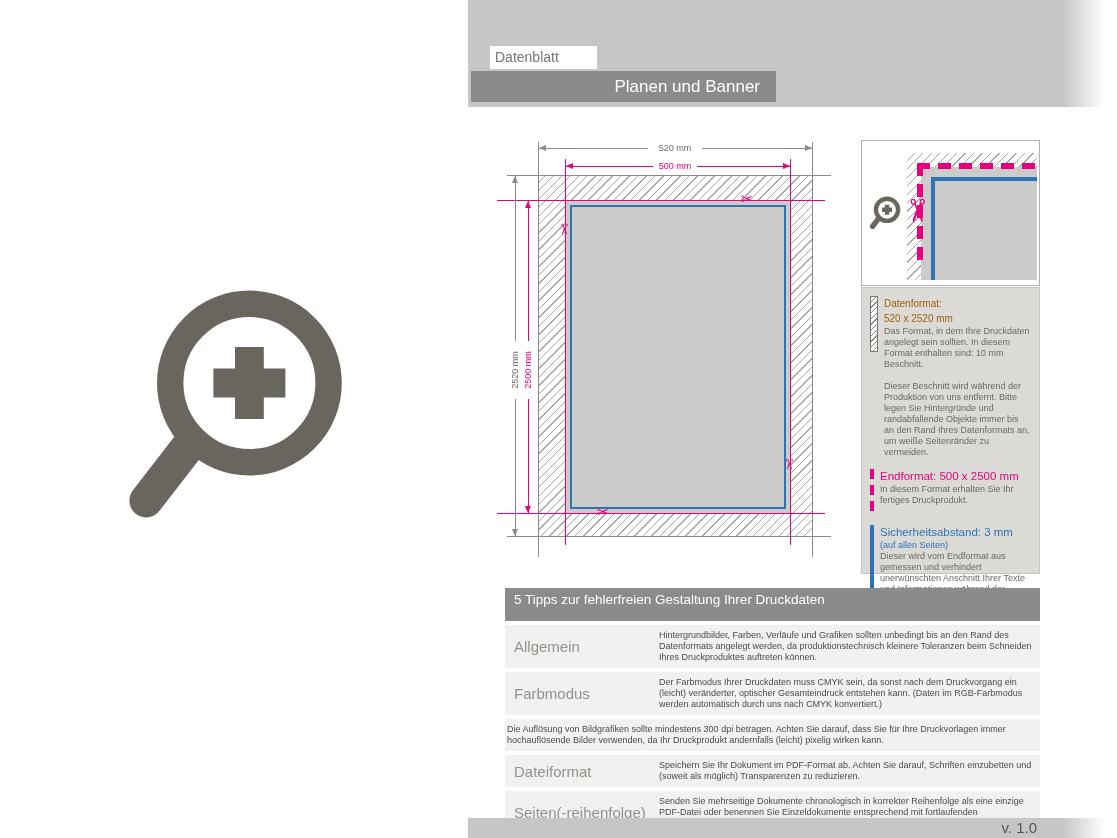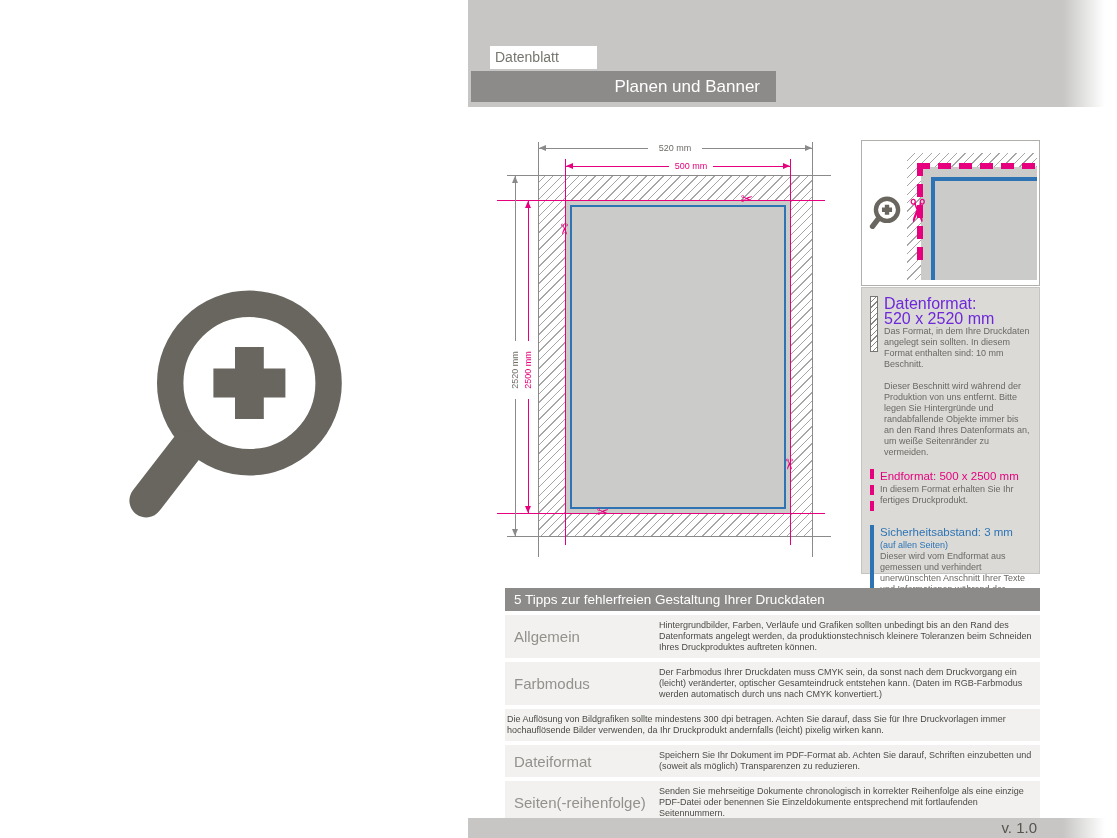--- a/index.html
+++ b/index.html
@@ -38,29 +38,29 @@
   .inset .bl-v{position:absolute;left:24px;top:24px;width:4px;bottom:0;background:#2e74b5;}
   
   .panel{left:861px;top:287px;width:179px;height:287px;background:#dbdad7;border:1px solid #c6c4c1;
        box-sizing:border-box;padding:8px 8px 8px 8px;}
   .item{display:flex;margin-bottom:11px;}
   .item .bar{flex:none;margin-right:6px;}
   .bar-hatch{width:8px;height:56px;border:1px solid #77756f;box-sizing:border-box;
        background:repeating-linear-gradient(135deg,#ffffff 0 3px,#8a8886 3px 4px);}
   .bar-mag{width:4px;height:42px;background:repeating-linear-gradient(to bottom,#e6007e 0 10px,transparent 10px 16px);}
   .bar-blue{width:4px;height:66px;background:#2e74b5;}
-  .ph{font-size:16px;color:#6d28d9;line-height:15px;}
+  .ph{font-size:10px;color:#a16207;line-height:15px;}
   .pb{font-size:9px;color:#6b6963;line-height:11px;}
   .ph.mag,.pb.mag{color:#e6007e;}
   .ph.blu,.pb.blu{color:#2e74b5;}
   .ph.blu2{font-size:11.5px;}
   .para2{margin-left:14px;margin-bottom:11px;}
   
   .tips{left:505px;top:588px;width:535px;}
-  .tips-header{height:23px;background:#8d8b89;color:#ffffff;font-size:13.5px;line-height:23px;padding-left:9px;}
+  .tips-header{height:33px;background:#8d8b89;color:#ffffff;font-size:13.5px;line-height:23px;padding-left:9px;}
   .trow{display:flex;background:#f2f1ef;margin-top:4px;}
   .tlabel{flex:none;width:152px;display:flex;align-items:center;padding-left:9px;
        font-size:15px;color:#93918c;box-sizing:border-box;}
   .ttext{flex:1;font-size:9px;line-height:11px;color:#4c4a46;padding:5px 8px 5px 2px;}
   
   .footer{left:468px;top:818px;width:595px;height:20px;background:#c7c6c4;color:#56544f;
        font-size:15px;line-height:20px;text-align:right;padding-right:26px;box-sizing:border-box;}
   .footer-tail{left:1063px;top:818px;width:42px;height:20px;background:linear-gradient(to right,#c7c6c4,#ffffff);}
 </style>
 </head>
@@ -94,21 +94,21 @@
 <div class="abs mline" style="left:790px;top:159px;width:1px;height:386px;"></div>
 
 <div class="abs gline" style="left:539px;top:148px;width:273px;height:1px;"></div>
 <div class="abs arr" style="left:539px;top:145px;border-top:3px solid transparent;border-bottom:3px solid transparent;border-right:7px solid #8a8a8a;"></div>
 <div class="abs arr" style="left:805px;top:145px;border-top:3px solid transparent;border-bottom:3px solid transparent;border-left:7px solid #8a8a8a;"></div>
 <div class="abs dimlab g" style="left:648px;top:142px;width:54px;">520 mm</div>
 
 <div class="abs mline" style="left:566px;top:166px;width:224px;height:1px;"></div>
 <div class="abs arr" style="left:566px;top:163px;border-top:3px solid transparent;border-bottom:3px solid transparent;border-right:7px solid #e6007e;"></div>
 <div class="abs arr" style="left:783px;top:163px;border-top:3px solid transparent;border-bottom:3px solid transparent;border-left:7px solid #e6007e;"></div>
-<div class="abs dimlab m" style="left:653px;top:160px;width:44px;margin-left:16px;">500 mm</div>
+<div class="abs dimlab m" style="left:653px;top:160px;width:44px;">500 mm</div>
 
 <div class="abs gline" style="left:515px;top:176px;width:1px;height:360px;"></div>
 <div class="abs arr" style="left:512px;top:176px;border-left:3px solid transparent;border-right:3px solid transparent;border-bottom:7px solid #8a8a8a;"></div>
 <div class="abs arr" style="left:512px;top:529px;border-left:3px solid transparent;border-right:3px solid transparent;border-top:7px solid #8a8a8a;"></div>
 <div class="abs dimlab g rot" style="left:486px;top:364px;width:58px;">2520 mm</div>
 
 <div class="abs mline" style="left:528px;top:201px;width:1px;height:312px;"></div>
 <div class="abs arr" style="left:525px;top:201px;border-left:3px solid transparent;border-right:3px solid transparent;border-bottom:7px solid #e6007e;"></div>
 <div class="abs arr" style="left:525px;top:506px;border-left:3px solid transparent;border-right:3px solid transparent;border-top:7px solid #e6007e;"></div>
 <div class="abs dimlab m rot" style="left:499px;top:364px;width:58px;">2500 mm</div>

